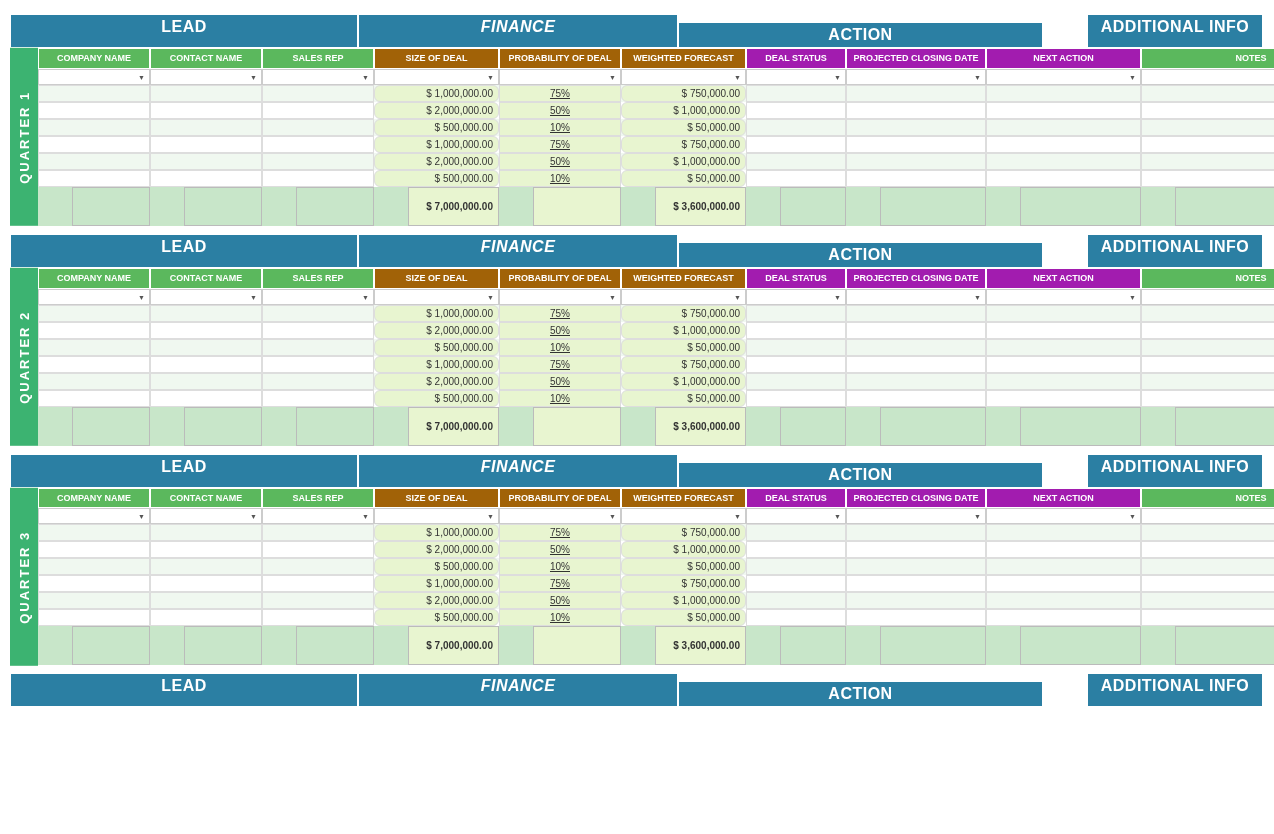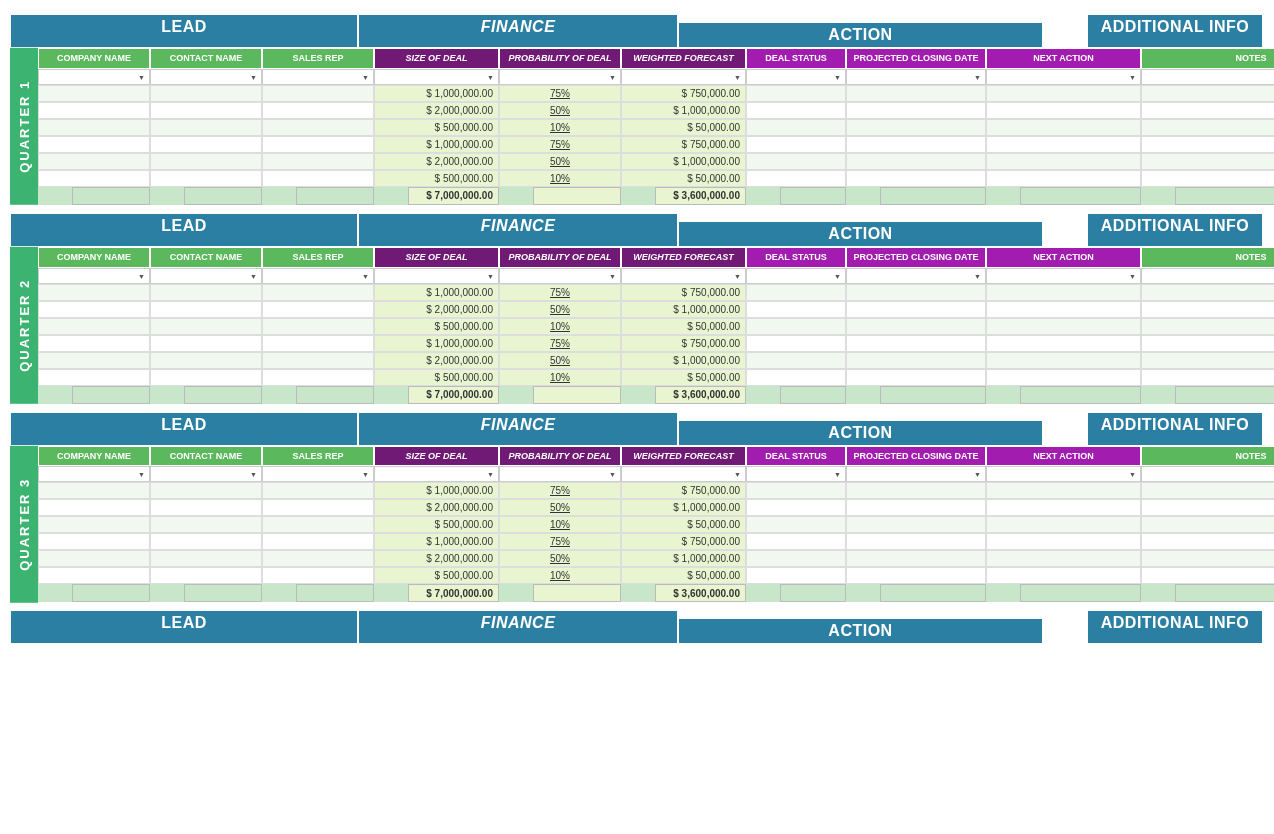--- a/index.html
+++ b/index.html
@@ -85,21 +85,21 @@
       border: 1px solid #fff;
       line-height: 1.2;
       vertical-align: middle;
       display: flex;
       flex-direction: column;
       align-items: center;
       justify-content: center;
     }
 
     .col-header.lead-col { background: #5bb85d; }
-    .col-header.finance-col { background: #701a75; font-style: italic; }
+    .col-header.finance-col { background: #a16207; }
     .col-header.action-col { background: #a21caf; }
     .col-header.addinfo-col { background: #5bb85d; }
 
     
     .filter-row {
       display: grid;
       grid-template-columns: 112px 112px 112px 125px 122px 125px 100px 140px 155px 220px;
     }
 
     .dropdown-cell {
@@ -125,33 +125,33 @@
 
     .data-cell {
       border: 1px solid #ddd;
       padding: 2px 5px;
       min-height: 17px;
       font-size: 10px;
       display: flex;
       align-items: center;
     }
 
-    .data-cell.right { justify-content: flex-end; }
+    .data-cell.right { justify-content: flex-end; border-radius: 6px; }
     .data-cell.center { justify-content: center; text-decoration: underline; }
 
     
     .total-row {
       display: grid;
       grid-template-columns: 112px 112px 112px 125px 122px 125px 100px 140px 155px 220px;
       background: #c8e6c9;
     }
 
     .total-cell {
       border: 1px solid #bbb;
-      padding: 2px 5px;
+      padding: 13px 5px;
       min-height: 18px;
       font-size: 10px;
       font-weight: bold;
       display: flex;
       align-items: center;
       margin-left: 34px;
     }
 
     .total-cell.right { justify-content: flex-end; }
 

